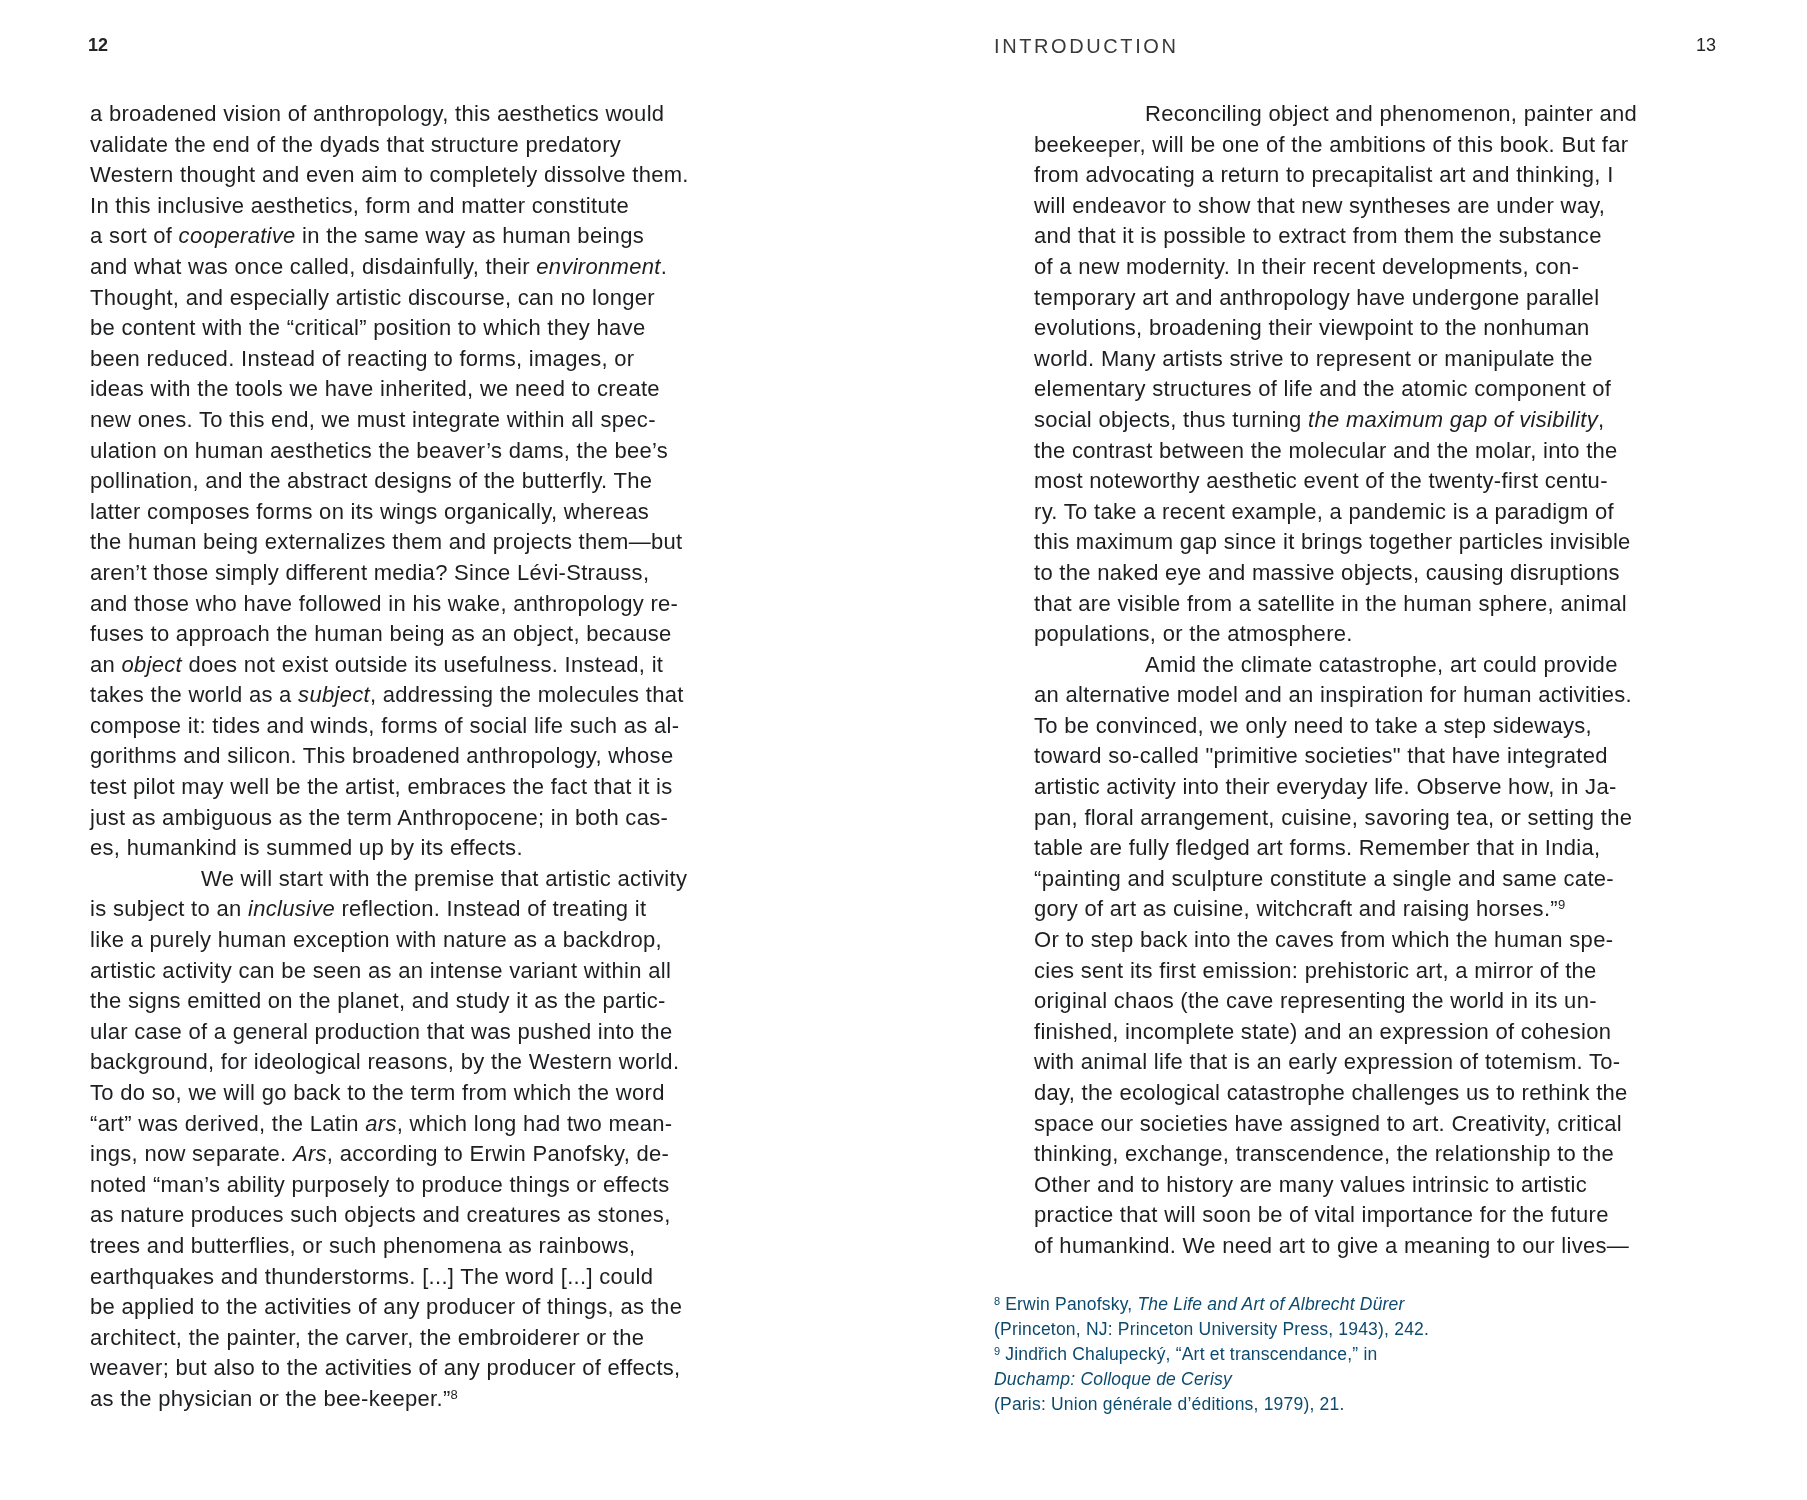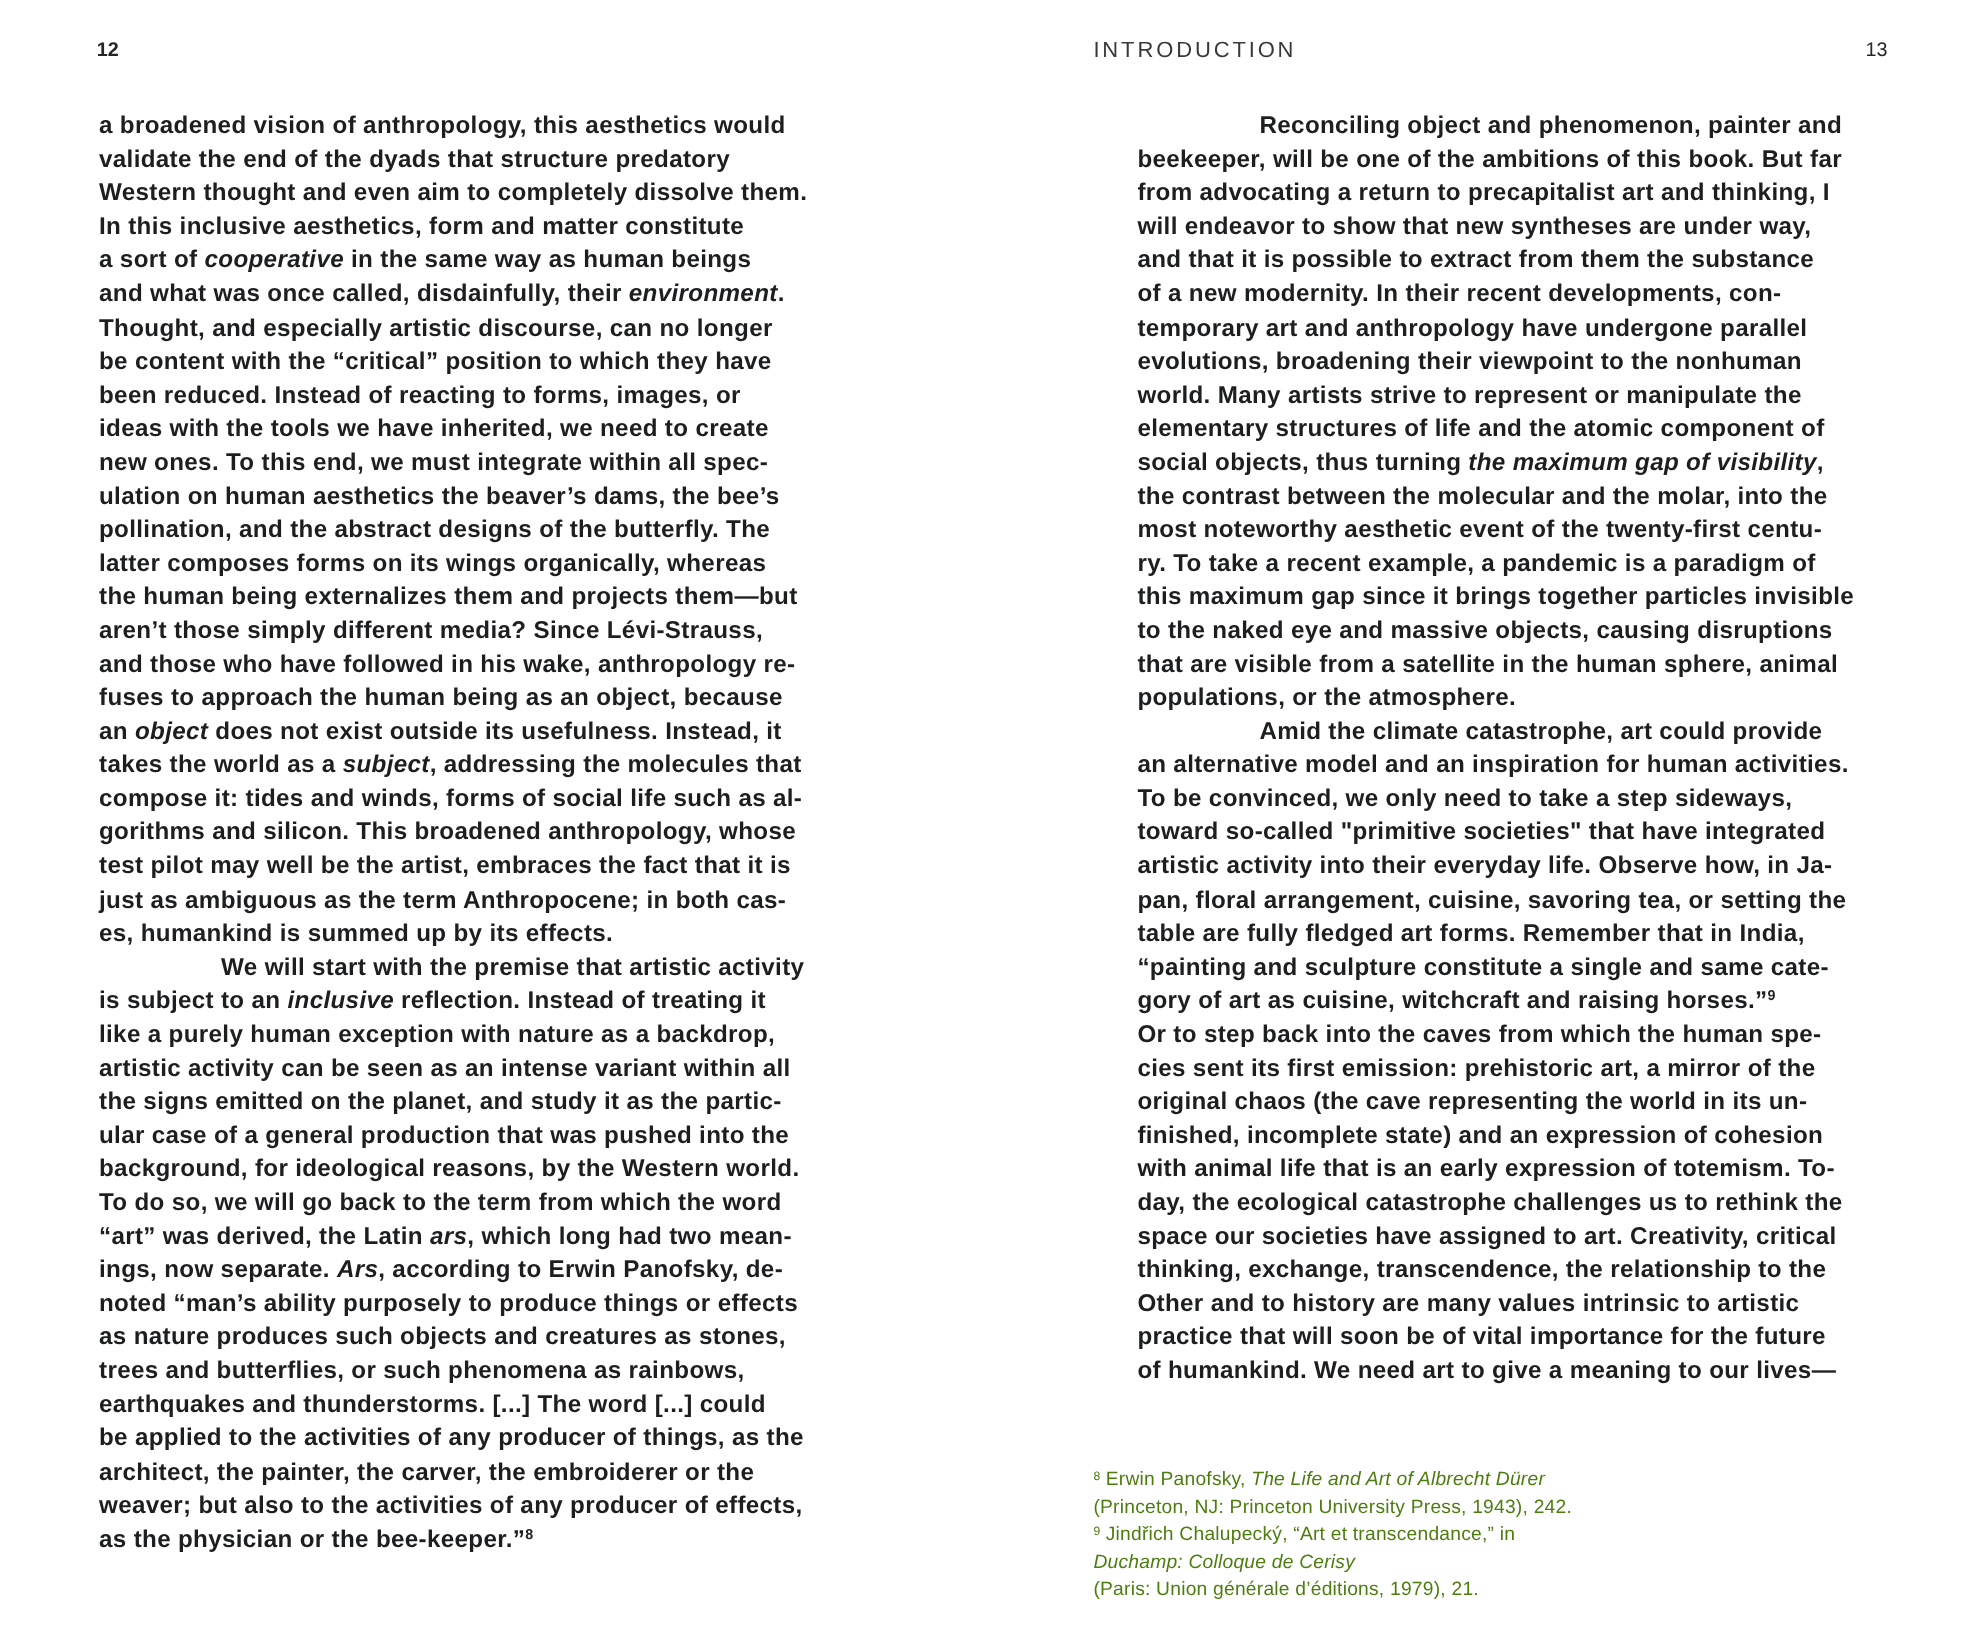--- a/index.html
+++ b/index.html
@@ -29,43 +29,42 @@
     text-align: center;
   }
 
   .column {
     position: absolute; top: 99px;
     width: 745px;
     font-size: 22px;
     line-height: 30.6px;
     letter-spacing: 0.3px;
     white-space: nowrap;
-    font-weight: bold;
   }
   #col-left  { left: 90px; }
   #col-right { left: 994px; margin-left: 40px; }
 
   .line { height: 30.6px; }
   .line.ind { padding-left: 111px; }
 
   .it { font-style: italic; }
 
   .sup {
     font-size: 13px;
     position: relative; top: -7px;
     letter-spacing: 0;
   }
 
   .footnotes {
-    position: absolute; left: 994px; top: 1332px;
+    position: absolute; left: 994px; top: 1292px;
     font-size: 17.5px;
     line-height: 25px;
     letter-spacing: 0.2px;
     white-space: nowrap;
-    color: #4d7c0f;
+    color: #0c4a6e;
   }
   .footnote + .footnote { }
   .footnotes .line { height: 25px; }
   .footnotes .sup { font-size: 11px; top: -5px; }
 </style>
 </head>
 <body style="background: rgb(255, 255, 255); color: rgb(29, 30, 32);">
 
 <div class="spread">
 

